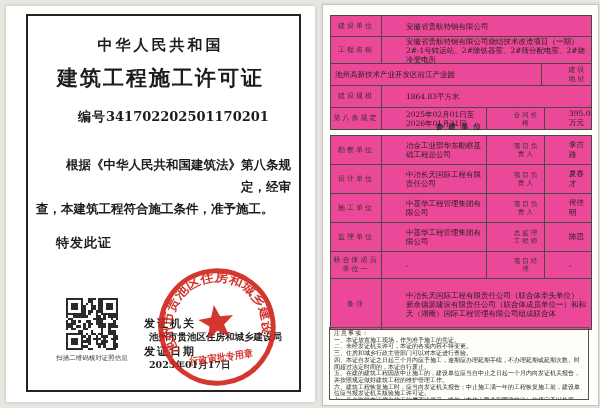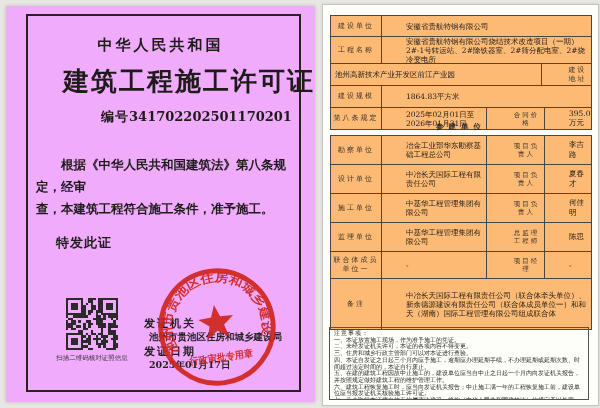--- a/index.html
+++ b/index.html
@@ -5,56 +5,56 @@
   html,body{margin:0;padding:0;}
   body{
     width:600px;height:408px;position:relative;overflow:hidden;
     background:#e9e7e2;
     font-family:"DejaVu Serif","Liberation Serif",serif;
     color:#1e1c19;
   }
   
   .cover{
     position:absolute;left:6px;top:6px;width:309px;height:396px;
-    background:#f0abfc;box-shadow:0 0 4px rgba(0,0,0,.18);
+    background:#ffffff;box-shadow:0 0 4px rgba(0,0,0,.18);
   }
   .cover-frame{
     position:absolute;left:20px;top:8px;right:14px;bottom:10px;
     border:2px solid #26231f;
   }
   .country{position:absolute;left:0;right:0;top:30px;text-align:center;
     font-size:15px;font-weight:bold;letter-spacing:3px;}
-  .cover-title{position:absolute;left:0;right:0;top:58px;text-align:right;
-    font-size:26px;font-weight:bold;letter-spacing:2px;}
-  .cert-no{position:absolute;left:0;right:0;top:102px;text-align:center;
+  .cover-title{position:absolute;left:0;right:0;top:58px;text-align:center;
+    font-size:21px;font-weight:bold;letter-spacing:2px;}
+  .cert-no{position:absolute;left:0;right:0;top:102px;
     padding-left:72px;font-size:13px;font-weight:bold;}
   .cert-no .no-label{letter-spacing:1px;}
   .statement{position:absolute;left:30px;right:24px;top:148px;
     font-size:12.5px;font-weight:bold;line-height:22px;}
-  .statement .l1{text-indent:2em;}
+  .statement .l1{text-indent:2em;text-align:right;}
   .grant{position:absolute;left:50px;top:228px;font-size:13px;font-weight:bold;letter-spacing:1px;}
   .qr{position:absolute;left:60px;top:292px;width:52px;height:52px;}
   .qr svg{width:100%;height:100%;shape-rendering:crispEdges;fill:#2a2a2a;}
   .qr-caption{position:absolute;left:30px;top:348px;width:112px;text-align:center;
     font-size:6.5px;color:#3a3a3a;}
   .issue-line{position:absolute;left:138px;white-space:nowrap;font-weight:bold;}
   .issue-line .lab{font-size:11px;letter-spacing:2px;}
   .issue-line .val{font-size:9.5px;font-weight:bold;margin-left:1px;}
   .issuer-line{top:306px;}
   .date-line{top:334px;}
   .stamp{position:absolute;left:148px;top:258px;width:126px;height:126px;
     opacity:.9;transform:rotate(-8deg);color:#cf2219;}
   .stamp svg{width:100%;height:100%;}
   
   .detail{
     position:absolute;left:322px;top:4px;width:277px;height:402px;
     background:#fdfdfa;border:1px solid #c6c4be;box-sizing:border-box;
     box-shadow:0 0 3px rgba(0,0,0,.12);
   }
-  .tbl{position:absolute;left:7px;width:262px;border:1px solid #4a4842;background:#fdba74;box-sizing:border-box;}
+  .tbl{position:absolute;left:7px;width:262px;border:1px solid #4a4842;background:#ec4899;box-sizing:border-box;}
   .t1{top:10px;}
   .t2{top:130px;}
   .r{display:flex;align-items:stretch;}
   .r + .r{border-top:1px solid #4a4842;}
   .c{box-sizing:border-box;overflow:hidden;}
   .c + .c{border-left:1px solid #4a4842;padding-left:24px;}
   .lbl{width:50px;display:flex;align-items:center;justify-content:center;
     font-size:7px;letter-spacing:2px;color:#33312d;text-align:center;padding:1px 2px;line-height:9px;}
   .val{flex:1;display:flex;align-items:center;font-size:7.5px;padding:1px 4px;line-height:9px;color:#23211d;}
   .lbl2{width:58px;display:flex;align-items:center;justify-content:center;

